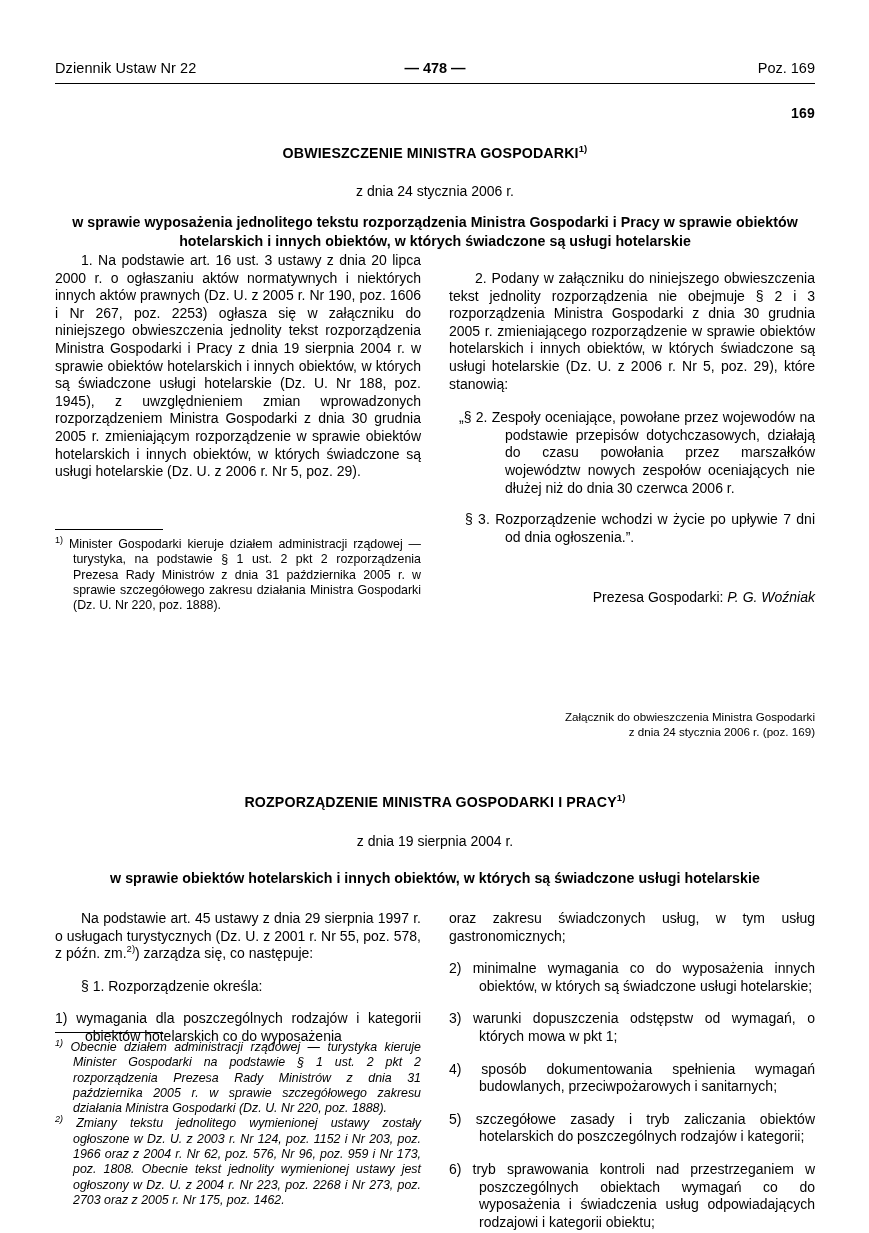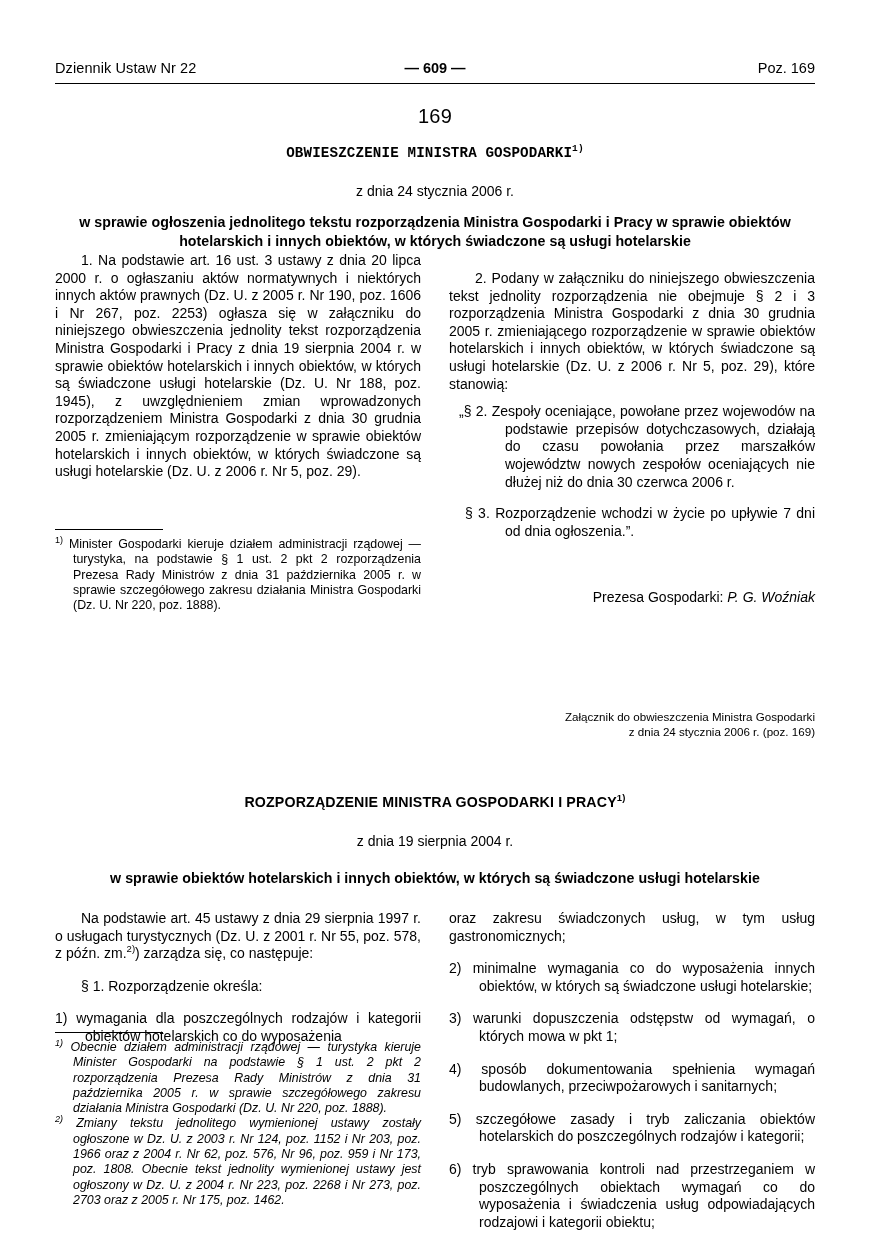--- a/index.html
+++ b/index.html
@@ -66,23 +66,24 @@
   }
 
   
   .centerblock {
     position: absolute;
     left: 55px;
     width: 760px;
     text-align: center;
   }
   .poz-number {
-    font-size: 20px;
-    font-weight: normal;
+    font-size: 14px;
+    font-weight: bold;
     letter-spacing: 0.2px;
+    text-align: right;
   }
   .doc-kind {
     font-size: 14.2px;
     font-weight: bold;
     letter-spacing: 0.15px;
   }
   .doc-date {
     font-size: 14px;
     font-weight: normal;
   }
@@ -111,21 +112,21 @@
   .col-left  { left: 55px; }
   .col-right { left: 449px; }
 
   p.para {
     margin: 0 0 0 0;
     text-indent: 26px;
   }
 
   
   .quoted {
-    margin-top: 10px;
+    margin-top: 16px;
     padding-left: 56px;
     text-indent: -46px;
     text-align: justify;
   }
   .quoted2 {
     margin-top: 14px;
     padding-left: 56px;
     text-indent: -40px;
     text-align: justify;
   }
@@ -194,35 +195,35 @@
     line-height: 14.5px;
   }
 </style>
 </head>
 <body>
 
 <div class="page">
 
   <div class="runhead">
     <div class="rh-left">Dziennik Ustaw Nr 22</div>
-    <div class="rh-center">— 609 —</div>
+    <div class="rh-center">— 478 —</div>
     <div class="rh-right">Poz. 169</div>
     <div class="rh-rule"></div>
   </div>
 
   <div class="centerblock poz-number" style="top:105px;">169</div>
 
-  <div class="centerblock doc-kind" style="top:145px;font-family:Liberation Mono, monospace;">
+  <div class="centerblock doc-kind" style="top:145px;">
     <span>OBWIESZCZENIE MINISTRA GOSPODARKI</span><span class="sup">1)</span>
   </div>
 
   <div class="centerblock doc-date" style="top:183px;">z dnia 24 stycznia 2006 r.</div>
 
   <div class="centerblock doc-subject" style="top:213px;">
-    <span>w sprawie ogłoszenia jednolitego tekstu rozporządzenia Ministra Gospodarki i Pracy w sprawie obiektów</span><br>
+    <span>w sprawie wyposażenia jednolitego tekstu rozporządzenia Ministra Gospodarki i Pracy w sprawie obiektów</span><br>
     <span>hotelarskich i innych obiektów, w których świadczone są usługi hotelarskie</span>
   </div>
 
   <div class="col col-left" style="top:252px;">
     <p class="para">1. Na podstawie art. 16 ust. 3 ustawy z dnia 20 lipca 2000 r. o ogłaszaniu aktów normatywnych i niektórych innych aktów prawnych (Dz. U. z 2005 r. Nr 190, poz. 1606 i Nr 267, poz. 2253) ogłasza się w załączniku do niniejszego obwieszczenia jednolity tekst rozporządzenia Ministra Gospodarki i Pracy z dnia 19 sierpnia 2004 r. w sprawie obiektów hotelarskich i innych obiektów, w których są świadczone usługi hotelarskie (Dz. U. Nr 188, poz. 1945), z uwzględnieniem zmian wprowadzonych rozporządzeniem Ministra Gospodarki z dnia 30 grudnia 2005 r. zmieniającym rozporządzenie w sprawie obiektów hotelarskich i innych obiektów, w których świadczone są usługi hotelarskie (Dz. U. z 2006 r. Nr 5, poz. 29).</p>
   </div>
 
   <div class="col col-right" style="top:270px;">
     <p class="para">2. Podany w załączniku do niniejszego obwieszczenia tekst jednolity rozporządzenia nie obejmuje § 2 i 3 rozporządzenia Ministra Gospodarki z dnia 30 grudnia 2005 r. zmieniającego rozporządzenie w sprawie obiektów hotelarskich i innych obiektów, w których świadczone są usługi hotelarskie (Dz. U. z 2006 r. Nr 5, poz. 29), które stanowią:</p>
 

